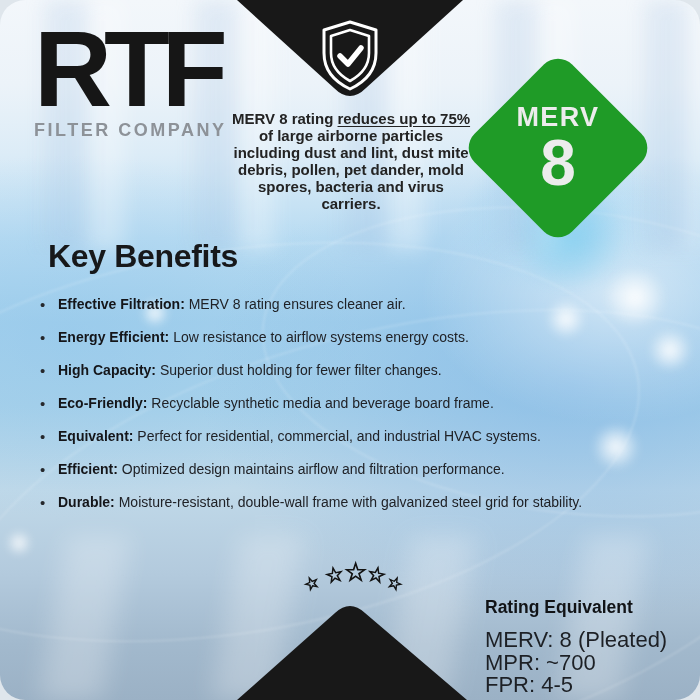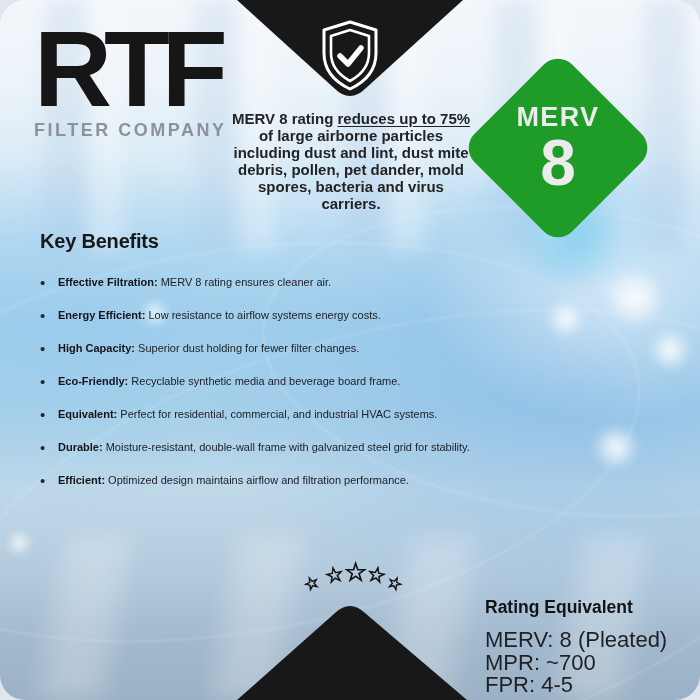--- a/index.html
+++ b/index.html
@@ -50,24 +50,24 @@
   
   .diamond{position:absolute;left:489px;top:79px;width:138px;height:138px;border-radius:20px;
     background:var(--accent-green,#1f9b27);transform:rotate(45deg);}
   .diamond-inner{position:absolute;inset:0;transform:rotate(-45deg);display:flex;
     flex-direction:column;align-items:center;justify-content:center;color:#ececec;}
   .diamond-label{font-size:27px;font-weight:800;letter-spacing:0.05em;}
   .diamond-value{font-size:64px;font-weight:800;line-height:0.95;margin-top:0px;}
 
   
   .benefits{position:absolute;left:36px;top:226px;width:640px;}
-  .benefits h2{margin:4px;font-size:20px;font-weight:800;color:#17181a;letter-spacing:-0.01em;}
+  .benefits h2{margin:12px;font-size:32px;font-weight:800;color:#17181a;letter-spacing:-0.01em;}
   .benefits ul{list-style:none;margin:13px 0 0 0;padding:0;}
   .benefits li{position:relative;padding-left:22px;max-width:618px;
-    font-size:11px;line-height:33px;color:var(--text-dark,#202227);}
+    font-size:14px;line-height:33px;color:var(--text-dark,#202227);}
   .benefits li::before{content:"•";position:absolute;left:4px;top:0;font-size:15px;color:#26282c;}
   .benefits li b{font-weight:700;color:#141519;}
 
   
   .mountain{position:absolute;left:225px;top:593px;width:250px;height:107px;}
   .star{position:absolute;color:#131313;-webkit-text-stroke:0.9px #131313;
     font-family:"DejaVu Sans",sans-serif;line-height:1;}
   .star:nth-of-type(1){left:304px;top:575px;font-size:17px;transform:rotate(-24deg);}
   .star:nth-of-type(2){left:325px;top:565px;font-size:21px;transform:rotate(-11deg);}
   .star:nth-of-type(3){left:344px;top:559px;font-size:26px;}
@@ -123,22 +123,22 @@
   </div>
 
   <div class="benefits">
     <h2>Key Benefits</h2>
     <ul>
       <li><b>Effective Filtration:</b><span> MERV 8 rating ensures cleaner air.</span></li>
       <li><b>Energy Efficient:</b><span> Low resistance to airflow systems energy costs.</span></li>
       <li><b>High Capacity:</b><span> Superior dust holding for fewer filter changes.</span></li>
       <li><b>Eco-Friendly:</b><span> Recyclable synthetic media and beverage board frame.</span></li>
       <li><b>Equivalent:</b><span> Perfect for residential, commercial, and industrial HVAC systems.</span></li>
+      <li><b>Efficient:</b><span> Optimized design maintains airflow and filtration performance.</span></li>
       <li><b>Durable:</b><span> Moisture-resistant, double-wall frame with galvanized steel grid for stability.</span></li>
-      <li><b>Efficient:</b><span> Optimized design maintains airflow and filtration performance.</span></li>
     </ul>
   </div>
 
   <span class="star">☆</span>
   <span class="star">☆</span>
   <span class="star">☆</span>
   <span class="star">☆</span>
   <span class="star">☆</span>
 
   <svg class="mountain" viewBox="0 0 250 107" aria-hidden="true">

